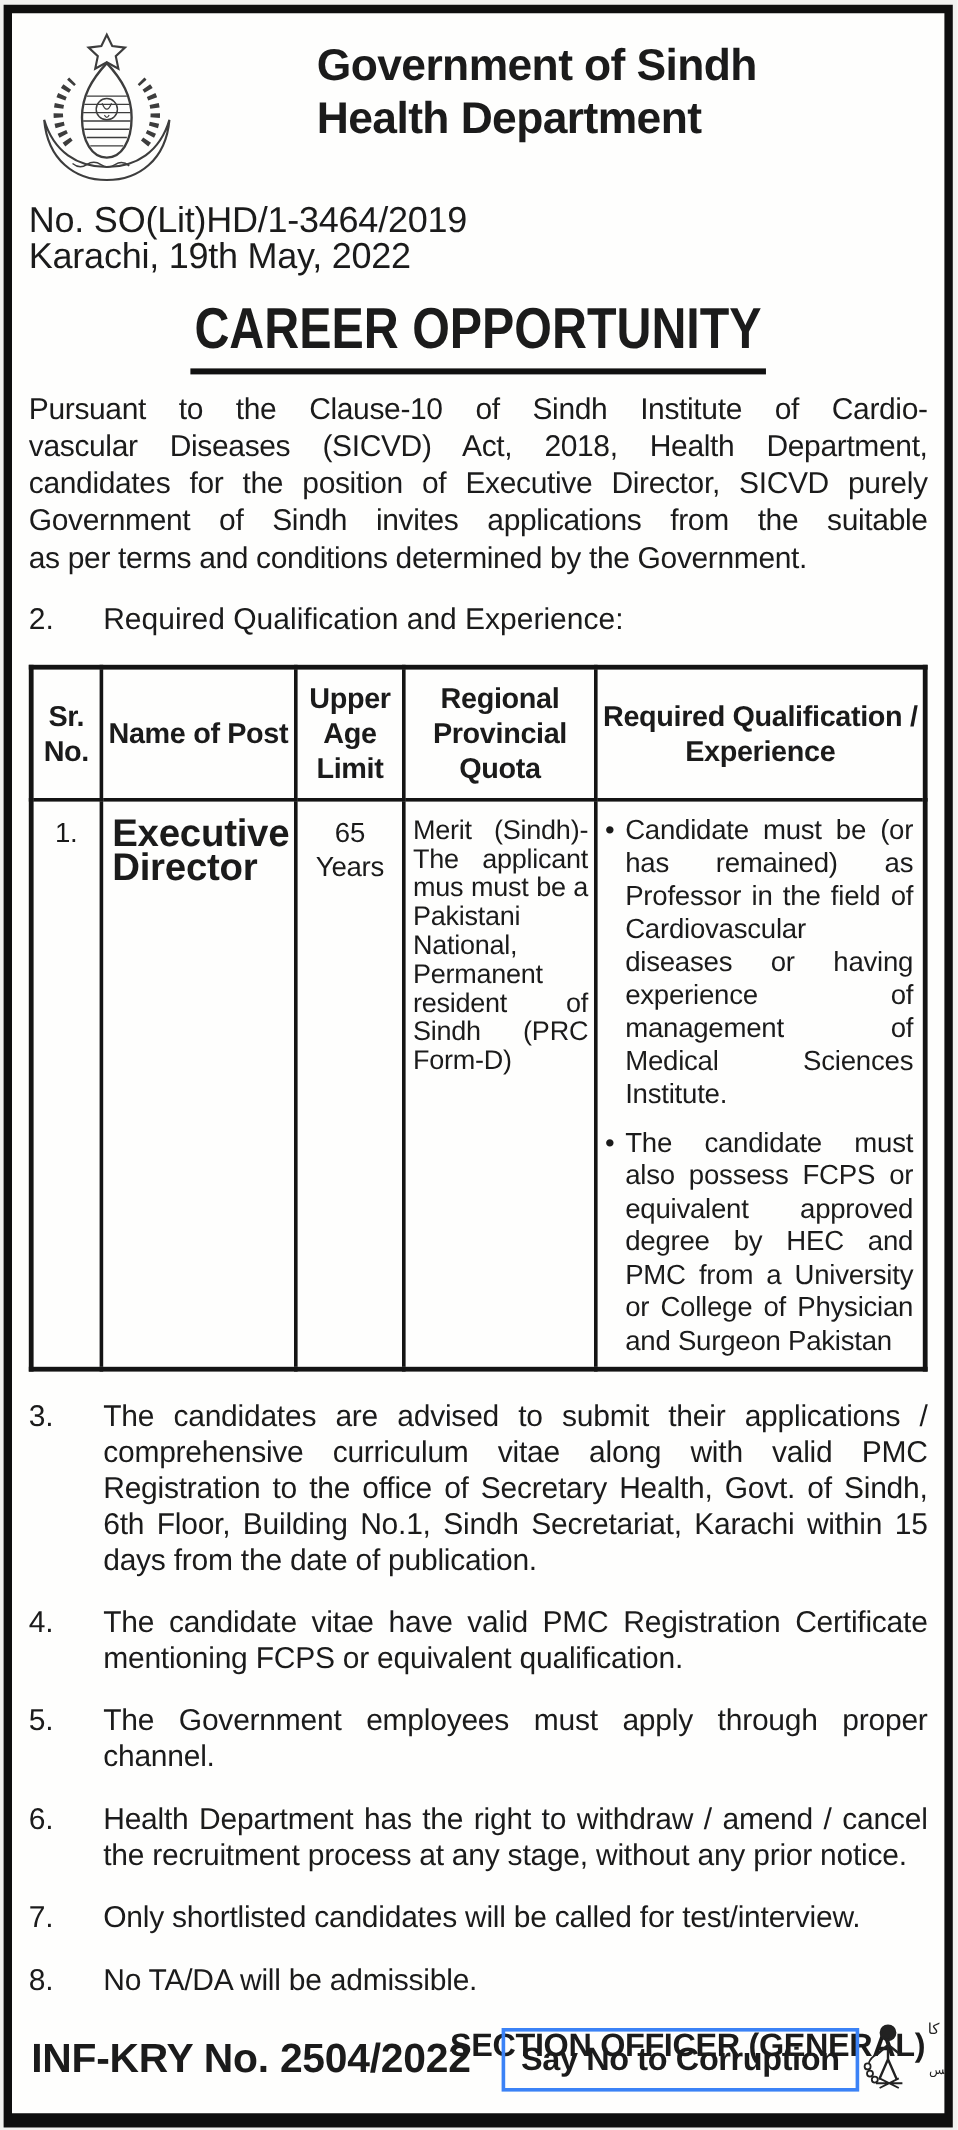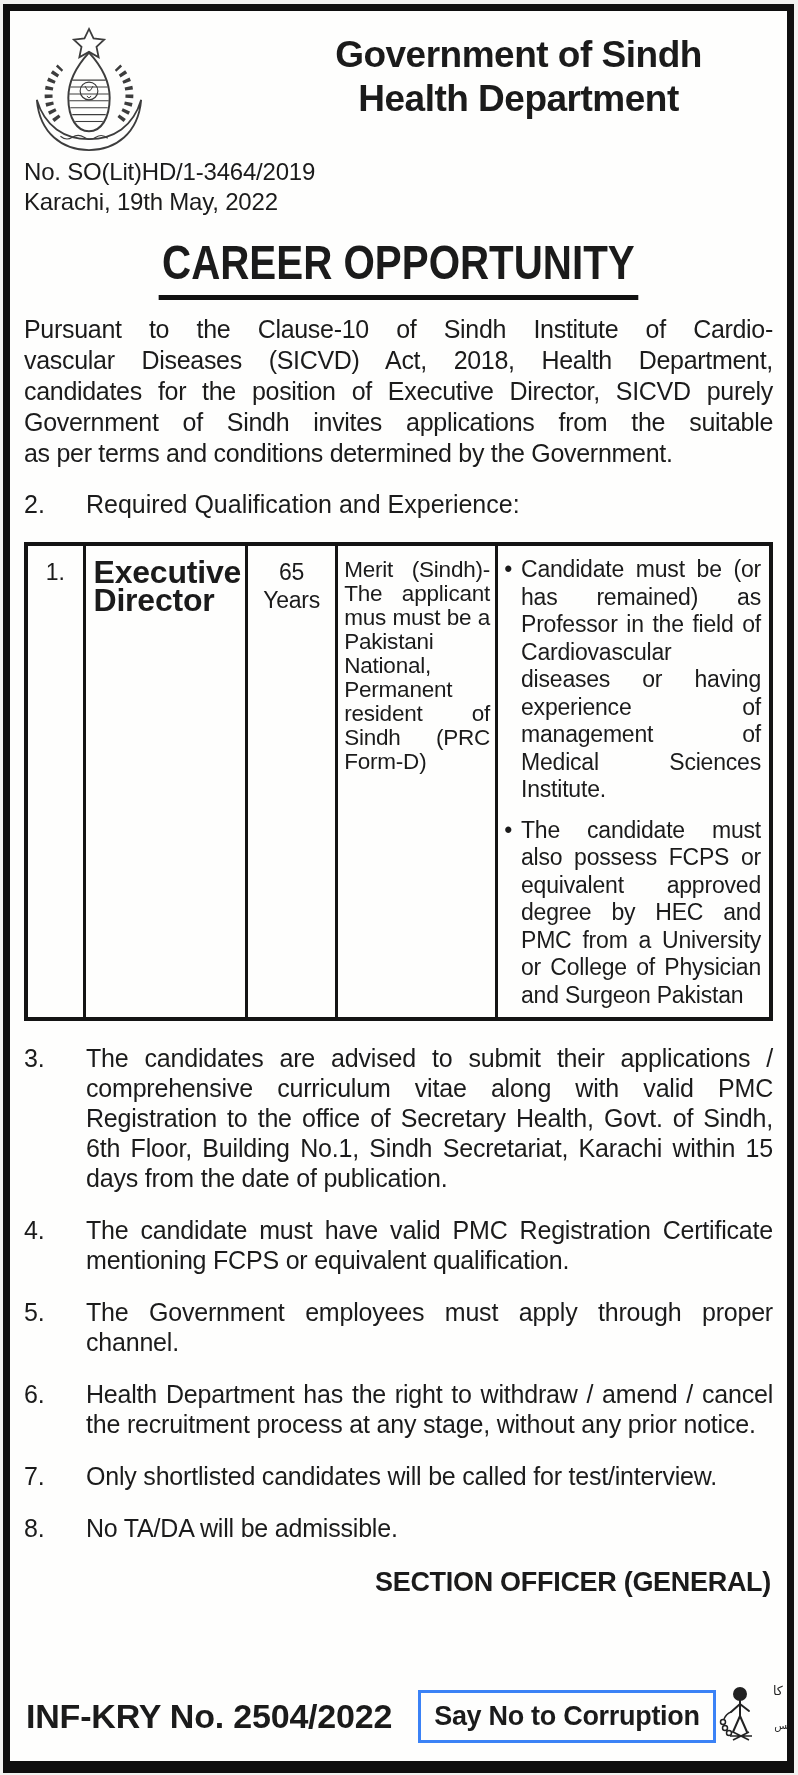--- a/index.html
+++ b/index.html
@@ -11,24 +11,24 @@
   .doc{
     position:absolute;left:3px;top:4px;right:4px;bottom:2px;
     background:#fefefd;
     border:7px solid #0f0f0f;border-bottom-width:12px;
     padding:12px 14px 8px 14px;box-sizing:border-box;overflow:hidden;
   }
   
   .hdr{display:flex;align-items:flex-start;margin-top:2px;}
   .emblem{flex:0 0 130px;height:128px;}
   .dept{
-    flex:1;text-align:center;padding-left:110px;padding-top:8px;
+    flex:1;text-align:left;padding-left:110px;padding-top:8px;
     font-weight:bold;font-size:37px;line-height:44px;letter-spacing:-0.5px;
   }
-  .refblock{font-size:24px;line-height:30px;margin-top:4px;letter-spacing:-0.2px;}
+  .refblock{font-size:30px;line-height:30px;margin-top:16px;letter-spacing:-0.2px;}
   
   .title-wrap{text-align:center;margin-top:18px;}
   .main-title{
     display:inline-block;font-size:48px;font-weight:800;letter-spacing:0px;
     transform:scaleX(0.84);transform-origin:center;
     border-bottom:5px solid #111;padding:0 4px 5px 4px;white-space:nowrap;
   }
   
   .intro{margin-top:14px;font-size:25px;line-height:31px;letter-spacing:-0.3px;}
   .jline{text-align:justify;text-align-last:justify;}
@@ -133,20 +133,27 @@
 
   <table class="qual">
     <colgroup>
       <col style="width:58px">
         <col style="width:136px">
         <col style="width:90px">
       <col style="width:160px">
         <col>
     </colgroup>
     <tbody>
+        <tr>
+      <th>Sr. No.</th>
+      <th>Name of Post</th>
+      <th>Upper Age Limit</th>
+      <th>Regional Provincial Quota</th>
+      <th>Required Qualification / Experience</th>
+    </tr>
     <tr>
       <td class="c-sr">1.</td>
       <td class="c-post">Executive Director</td>
       <td class="c-age">65 Years</td>
       <td class="c-quota">Merit (Sindh)- The applicant mus must be a Pakistani National, Permanent resident of Sindh (PRC Form-D)</td>
       <td class="c-qual">
         <div class="bullet-item">
           <span class="b">•</span>
           <span class="t">Candidate must be (or has remained) as Professor in the field of Cardiovascular diseases or having experience of management of Medical Sciences Institute.</span>
         </div>
@@ -158,21 +165,21 @@
     </tr>
   </tbody>
     </table>
 
   <div class="item">
     <div class="num">3.</div>
     <div class="txt">The candidates are advised to submit their applications / comprehensive curriculum vitae along with valid PMC Registration to the office of Secretary Health, Govt. of Sindh, 6th Floor, Building No.1, Sindh Secretariat, Karachi within 15 days from the date of publication.</div>
   </div>
   <div class="item">
     <div class="num">4.</div>
-    <div class="txt">The candidate must have valid PMC Registration Certificate mentioning FCPS or equivalent qualification.</div>
+    <div class="txt">The candidate vitae have valid PMC Registration Certificate mentioning FCPS or equivalent qualification.</div>
   </div>
   <div class="item">
     <div class="num">5.</div>
     <div class="txt">The Government employees must apply through proper channel.</div>
   </div>
   <div class="item">
     <div class="num">6.</div>
     <div class="txt">Health Department has the right to withdraw / amend / cancel the recruitment process at any stage, without any prior notice.</div>
   </div>
   <div class="item">

